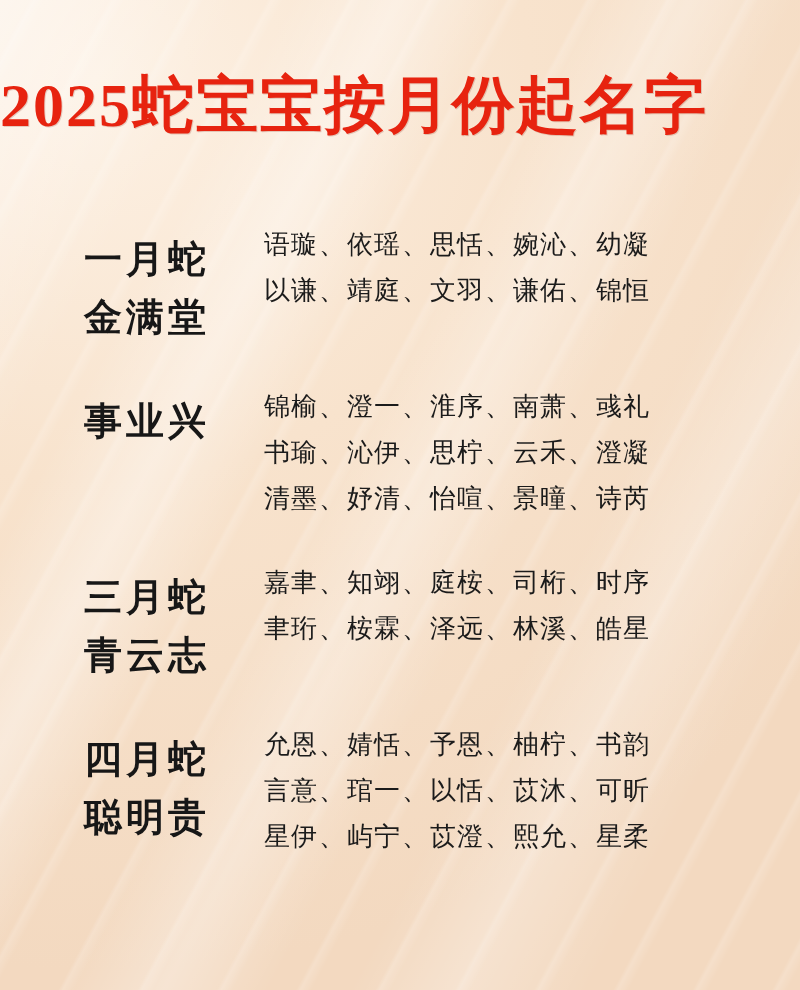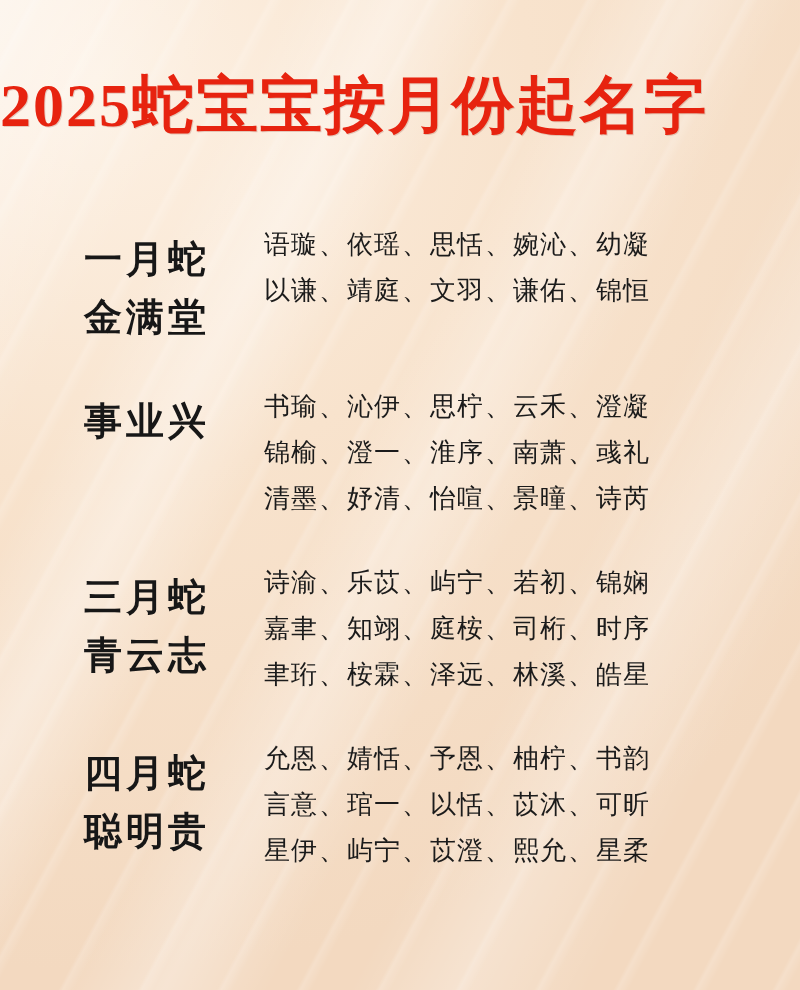--- a/index.html
+++ b/index.html
@@ -135,40 +135,37 @@
         </div>
       </div>
     </div>
 
     <div class="month-block">
       <div class="month-label">
         <span class="line2">事业兴</span>
       </div>
       <div class="names">
         <div class="names-row">
-          <span>书瑜</span><span class="sep">、</span><span>沁伊</span><span class="sep">、</span><span>思柠</span><span class="sep">、</span><span>云禾</span><span class="sep">、</span><span>澄凝</span>
+          <span>锦榆</span><span class="sep">、</span><span>澄一</span><span class="sep">、</span><span>淮序</span><span class="sep">、</span><span>南萧</span><span class="sep">、</span><span>彧礼</span>
         </div>
         <div class="names-row">
-          <span>锦榆</span><span class="sep">、</span><span>澄一</span><span class="sep">、</span><span>淮序</span><span class="sep">、</span><span>南萧</span><span class="sep">、</span><span>彧礼</span>
+          <span>书瑜</span><span class="sep">、</span><span>沁伊</span><span class="sep">、</span><span>思柠</span><span class="sep">、</span><span>云禾</span><span class="sep">、</span><span>澄凝</span>
         </div>
         <div class="names-row">
           <span>清墨</span><span class="sep">、</span><span>妤清</span><span class="sep">、</span><span>怡喧</span><span class="sep">、</span><span>景曈</span><span class="sep">、</span><span>诗芮</span>
         </div>
       </div>
     </div>
 
     <div class="month-block">
       <div class="month-label">
         <span class="line1">三月蛇</span>
         <span class="line2">青云志</span>
       </div>
       <div class="names">
-        <div class="names-row">
-          <span>诗渝</span><span class="sep">、</span><span>乐苡</span><span class="sep">、</span><span>屿宁</span><span class="sep">、</span><span>若初</span><span class="sep">、</span><span>锦娴</span>
-        </div>
         <div class="names-row">
           <span>嘉聿</span><span class="sep">、</span><span>知翊</span><span class="sep">、</span><span>庭桉</span><span class="sep">、</span><span>司桁</span><span class="sep">、</span><span>时序</span>
         </div>
         <div class="names-row">
           <span>聿珩</span><span class="sep">、</span><span>桉霖</span><span class="sep">、</span><span>泽远</span><span class="sep">、</span><span>林溪</span><span class="sep">、</span><span>皓星</span>
         </div>
       </div>
     </div>
 
     <div class="month-block">

